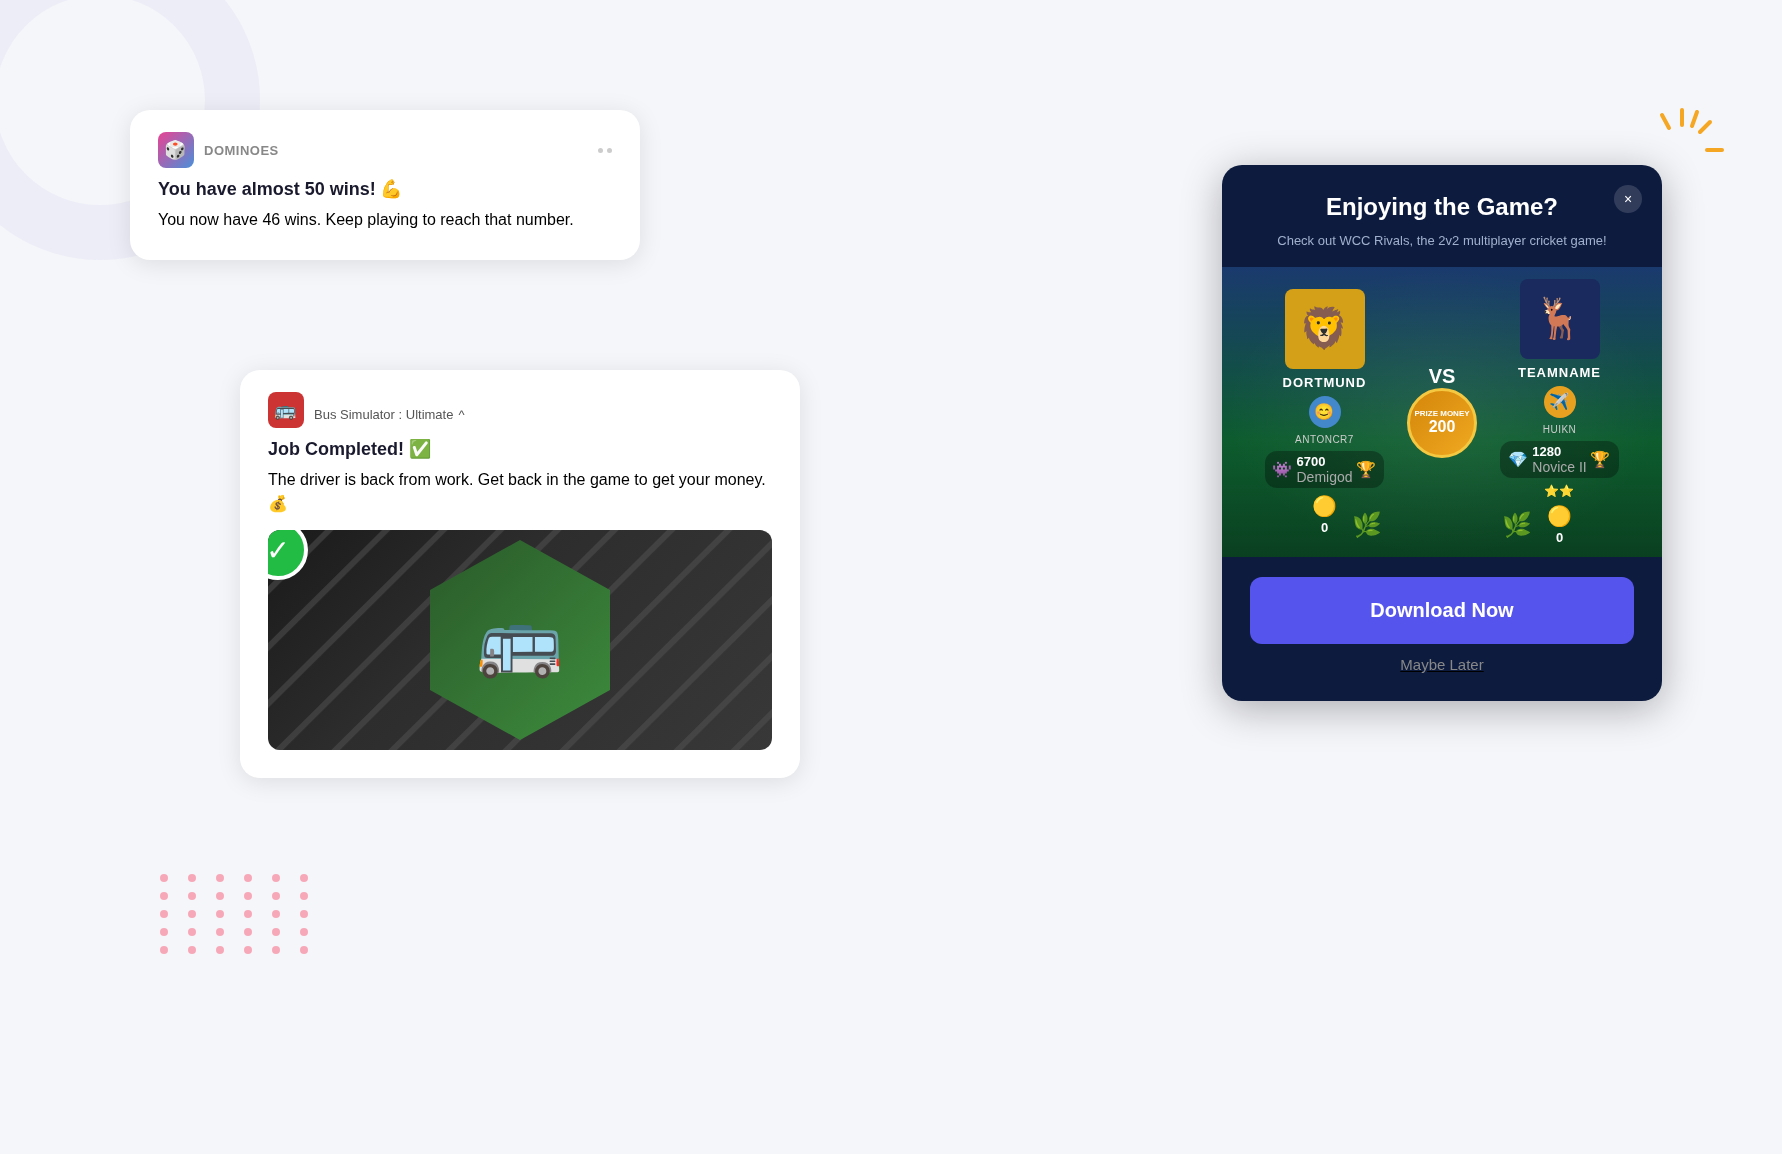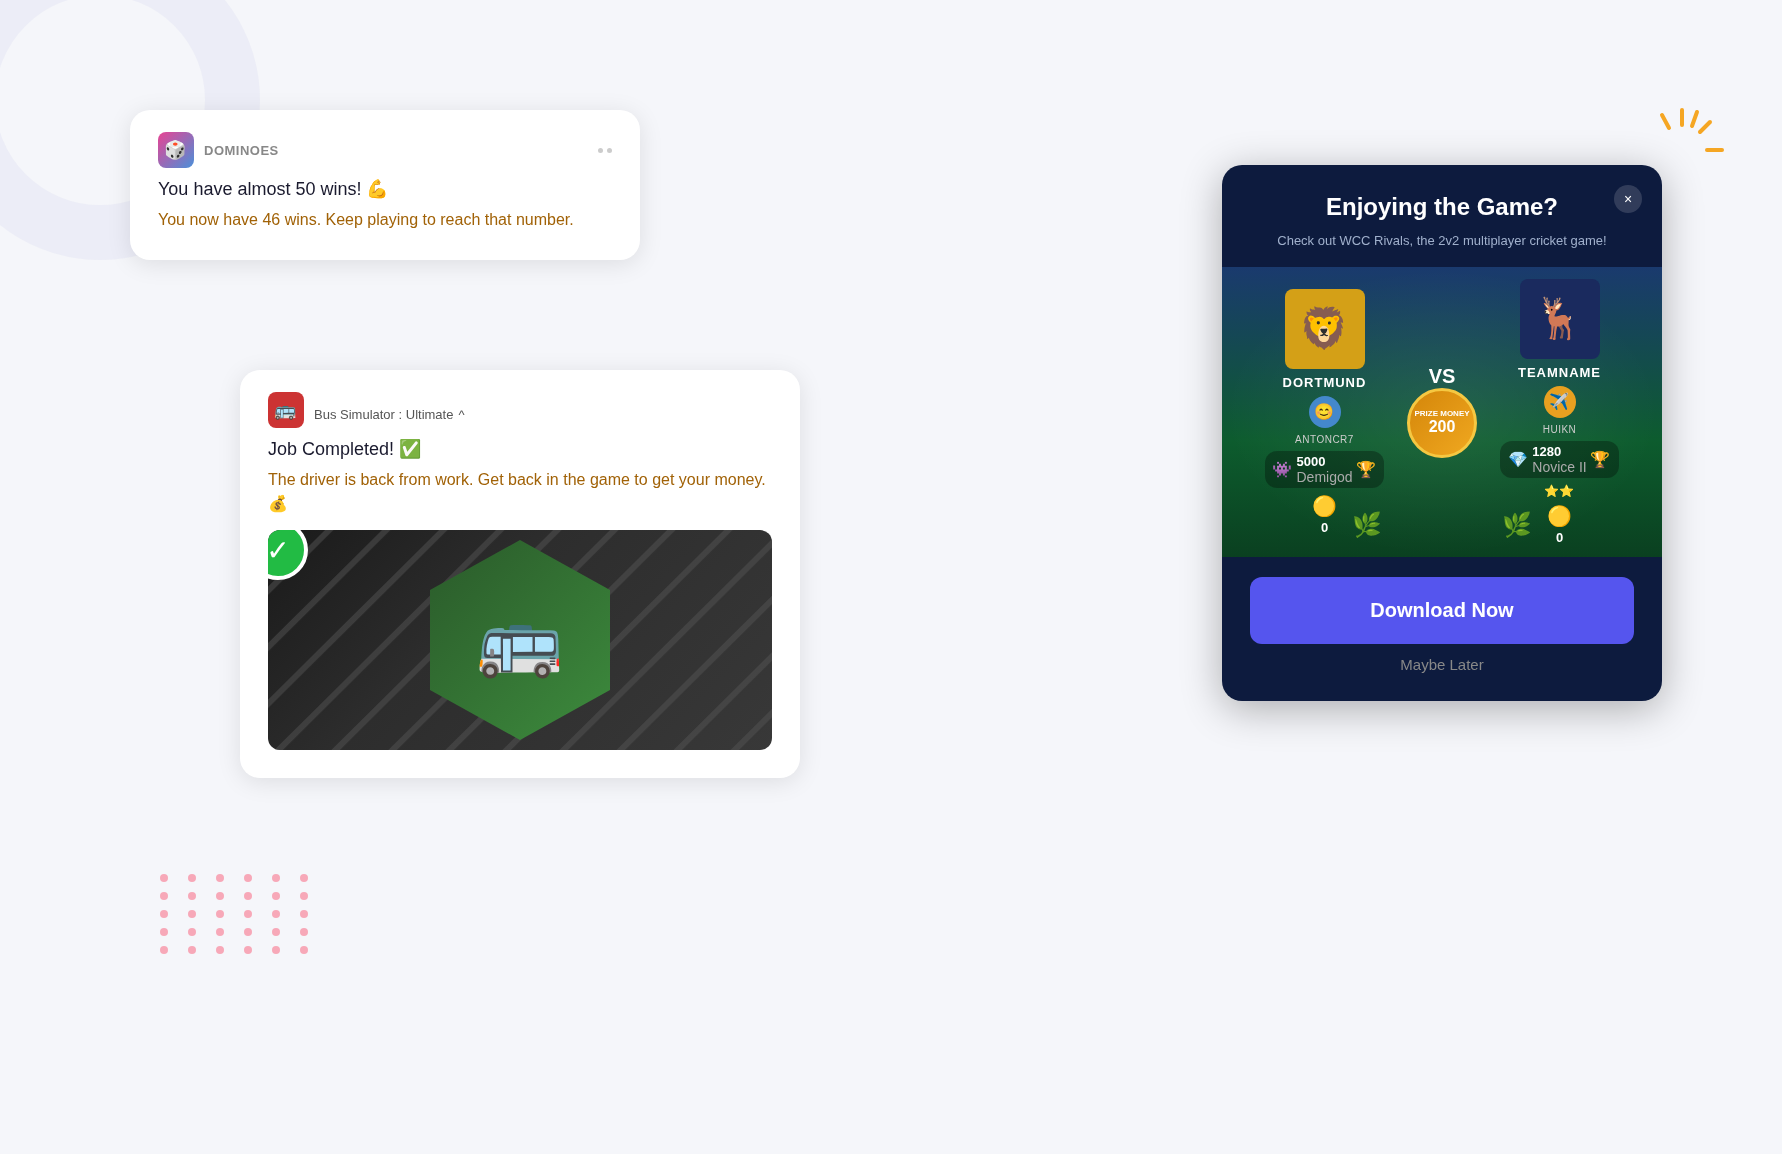--- a/index.html
+++ b/index.html
@@ -87,27 +87,27 @@
       gap: 4px;
     }
     .notif-dots span {
       width: 5px;
       height: 5px;
       border-radius: 50%;
       background: #ccc;
     }
     .notif-title {
       font-size: 18px;
-      font-weight: 400;
+      font-weight: 700;
       color: #1a1a2e;
       margin-bottom: 8px;
     }
     .notif-body {
       font-size: 16px;
-      color: #a16207;
+      color: #000000;
       line-height: 1.5;
     }
 
     
     .notif-card-2 {
       position: absolute;
       top: 370px;
       left: 240px;
       width: 560px;
       background: #fff;
@@ -360,20 +360,21 @@
       font-size: 24px;
       position: absolute;
       bottom: 18px;
     }
     .laurel-left { left: 130px; }
     .laurel-right { right: 130px; }
 
     
     .modal-actions {
       padding: 20px 28px 16px;
+      text-decoration: underline;
     }
     .download-btn {
       width: 100%;
       padding: 22px;
       background: #5555ee;
       color: #fff;
       font-size: 20px;
       font-weight: 600;
       border: none;
       border-radius: 12px;
@@ -498,21 +499,21 @@
   <div class="match-arena">
 
     <div class="team-side">
       <div class="team-logo team-logo-left">🦁</div>
       <div class="team-name">DORTMUND</div>
       <div class="player-avatar">😊</div>
       <div class="player-name">ANTONCR7</div>
       <div class="rank-badge">
         <span style="font-size:16px;">👾</span>
         <div>
-          <div class="rank-score">5000</div>
+          <div class="rank-score">6700</div>
           <div class="rank-label">Demigod</div>
         </div>
         <span style="font-size:16px;">🏆</span>
       </div>
       <div class="coin-row">
         <span class="coin-icon">🟡</span>
         <span class="coin-count">0</span>
       </div>
     </div>
 

